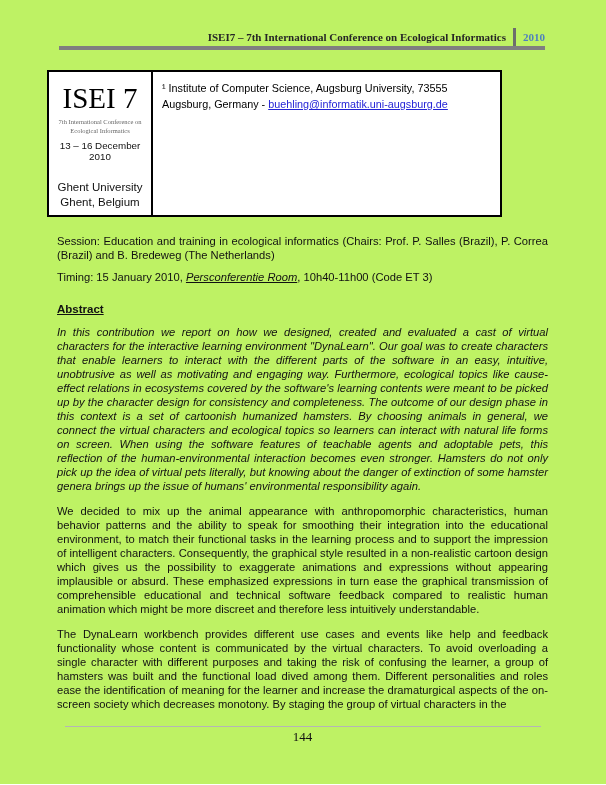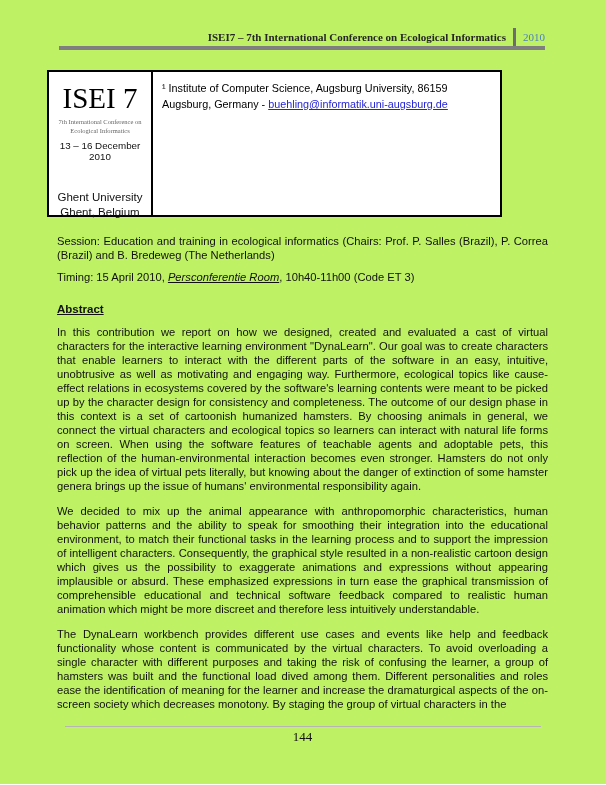--- a/index.html
+++ b/index.html
@@ -8,48 +8,48 @@
     font-family:"Liberation Sans",sans-serif;color:#1a1a1a;overflow:hidden;
   }
 
   
   .doc-header{
     position:absolute;top:28px;left:59px;width:486px;height:18px;
     display:flex;align-items:center;justify-content:flex-end;
     font-family:"Liberation Serif",serif;font-weight:bold;font-size:11px;color:#262626;
   }
   .header-sep{width:3px;height:19px;background:#6d6d6d;margin:0 7px;flex:none;}
-  .header-year{color:var(--year_blue,#4f81bd);font-weight:normal;}
+  .header-year{color:var(--year_blue,#4f81bd);font-weight:bold;}
   .header-rule{position:absolute;top:46px;left:59px;width:486px;height:4px;background:var(--rule_gray,#7f7f7f);}
 
   
   .info-table{
     position:absolute;top:70px;left:47px;width:455px;height:147px;
     border:2px solid #000;box-sizing:border-box;display:flex;background:#fff;
   }
   .logo-cell{width:104px;flex:none;border-right:2px solid #000;box-sizing:border-box;text-align:center;padding-top:12px;}
   .logo-acronym{font-family:"Liberation Serif",serif;font-size:29px;line-height:1;color:#000;}
   .logo-subtitle{font-family:"Liberation Serif",serif;font-size:6.5px;color:#666;line-height:1.45;margin-top:4px;padding:0 7px;}
   .logo-dates{font-size:9.8px;color:#111;margin-top:4px;}
-  .logo-venue{font-size:11.5px;color:#111;margin-top:28px;line-height:1.3;}
+  .logo-venue{font-size:11.5px;color:#111;margin-top:18px;line-height:1.3;}
 
   .right-col{flex:1;display:flex;flex-direction:column;min-width:0;}
   .title-cell{height:94px;flex:none;border-bottom:2px solid #000;box-sizing:border-box;text-align:center;padding:11px 7px 0;}
   .paper-title{font-weight:bold;font-size:11.5px;line-height:1.32;color:#000;}
   .paper-authors{font-size:11.5px;line-height:1.32;margin-top:12px;color:#000;}
   .affil-cell{flex:1;text-align:left;font-size:10.8px;line-height:1.5;color:#000;padding:8px 8px 0 9px;}
   .email-link{color:var(--link_blue,#2323d6);text-decoration:underline;cursor:pointer;}
 
   
   .content{position:absolute;top:234px;left:57px;width:491px;}
   .para{font-size:11.2px;line-height:14px;text-align:justify;margin:0;color:#111;}
   .timing-para{margin-top:8px;text-align:left;}
   .room{font-style:italic;text-decoration:underline;margin-top:40px;}
   .abstract-heading{font-size:11.5px;font-weight:bold;text-decoration:underline;margin:19px 0 0;color:#111;}
-  .first-par{margin-top:10px;}
+  .first-par{margin-top:10px;font-style:italic;}
   .next-par{margin-top:11px;}
 
   
   .footer-rule{position:absolute;top:726px;left:65px;width:476px;height:1px;background:#b5b5b5;}
   .page-number{
     position:absolute;top:729px;left:57px;width:491px;text-align:center;
     font-family:"Liberation Serif",serif;font-size:13px;color:#111;
   }
 </style>
 </head>
@@ -69,29 +69,29 @@
       <div class="logo-acronym">ISEI 7</div>
       <div class="logo-subtitle">7th International Conference on Ecological Informatics</div>
       <div class="logo-dates">13 – 16 December 2010</div>
       <div class="logo-venue">
         <span>Ghent University</span><br>
         <span>Ghent, Belgium</span>
       </div>
     </div>
     <div class="right-col">
       <div class="affil-cell">
-        <span>¹ Institute of Computer Science, Augsburg University, 86159 Augsburg, Germany - </span><a class="email-link" href="#">buehling@informatik.uni-augsburg.de</a>
+        <span>¹ Institute of Computer Science, Augsburg University, 73555 Augsburg, Germany - </span><a class="email-link" href="#">buehling@informatik.uni-augsburg.de</a>
       </div>
     </div>
   </div>
 
   <div class="content">
     <p class="para">Session: Education and training in ecological informatics (Chairs: Prof. P. Salles (Brazil), P. Correa (Brazil) and B. Bredeweg (The Netherlands)</p>
     <p class="para timing-para">
-      <span>Timing: 15 April 2010, </span><span class="room">Persconferentie Room</span><span>, 10h40-11h00 (Code ET 3)</span>
+      <span>Timing: 15 January 2010, </span><span class="room">Persconferentie Room</span><span>, 10h40-11h00 (Code ET 3)</span>
     </p>
 
     <h2 class="abstract-heading">Abstract</h2>
     <p class="para first-par">In this contribution we report on how we designed, created and evaluated a cast of virtual characters for the interactive learning environment "DynaLearn". Our goal was to create characters that enable learners to interact with the different parts of the software in an easy, intuitive, unobtrusive as well as motivating and engaging way. Furthermore, ecological topics like cause-effect relations in ecosystems covered by the software's learning contents were meant to be picked up by the character design for consistency and completeness. The outcome of our design phase in this context is a set of cartoonish humanized hamsters. By choosing animals in general, we connect the virtual characters and ecological topics so learners can interact with natural life forms on screen. When using the software features of teachable agents and adoptable pets, this reflection of the human-environmental interaction becomes even stronger. Hamsters do not only pick up the idea of virtual pets literally, but knowing about the danger of extinction of some hamster genera brings up the issue of humans' environmental responsibility again.</p>
     <p class="para next-par">We decided to mix up the animal appearance with anthropomorphic characteristics, human behavior patterns and the ability to speak for smoothing their integration into the educational environment, to match their functional tasks in the learning process and to support the impression of intelligent characters. Consequently, the graphical style resulted in a non-realistic cartoon design which gives us the possibility to exaggerate animations and expressions without appearing implausible or absurd. These emphasized expressions in turn ease the graphical transmission of comprehensible educational and technical software feedback compared to realistic human animation which might be more discreet and therefore less intuitively understandable.</p>
     <p class="para next-par">The DynaLearn workbench provides different use cases and events like help and feedback functionality whose content is communicated by the virtual characters. To avoid overloading a single character with different purposes and taking the risk of confusing the learner, a group of hamsters was built and the functional load dived among them. Different personalities and roles ease the identification of meaning for the learner and increase the dramaturgical aspects of the on-screen society which decreases monotony. By staging the group of virtual characters in the</p>
   </div>
 
   <div class="footer-rule"></div>
   <div class="page-number">144</div>

